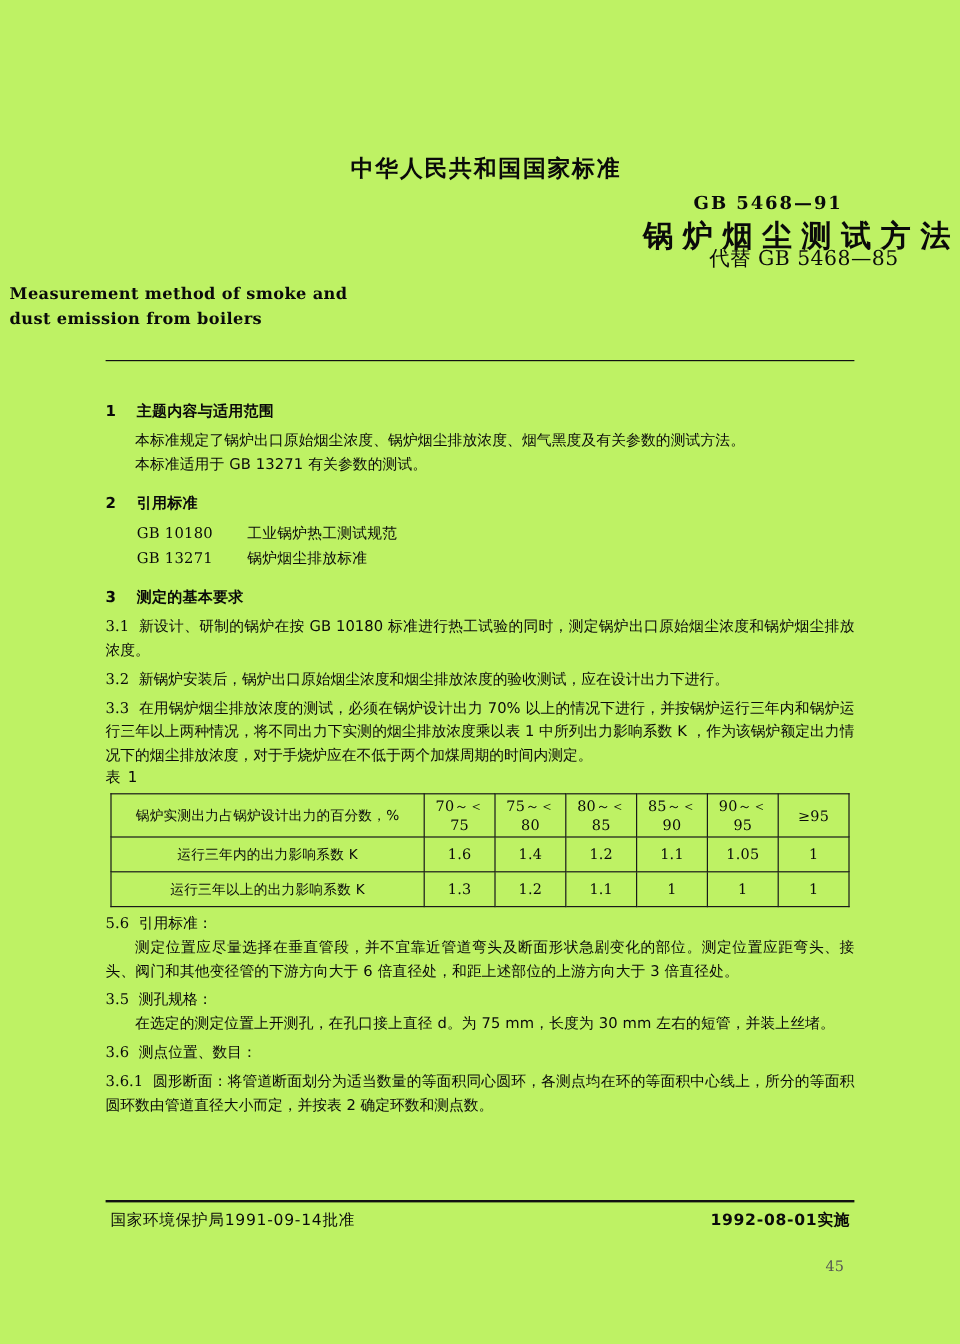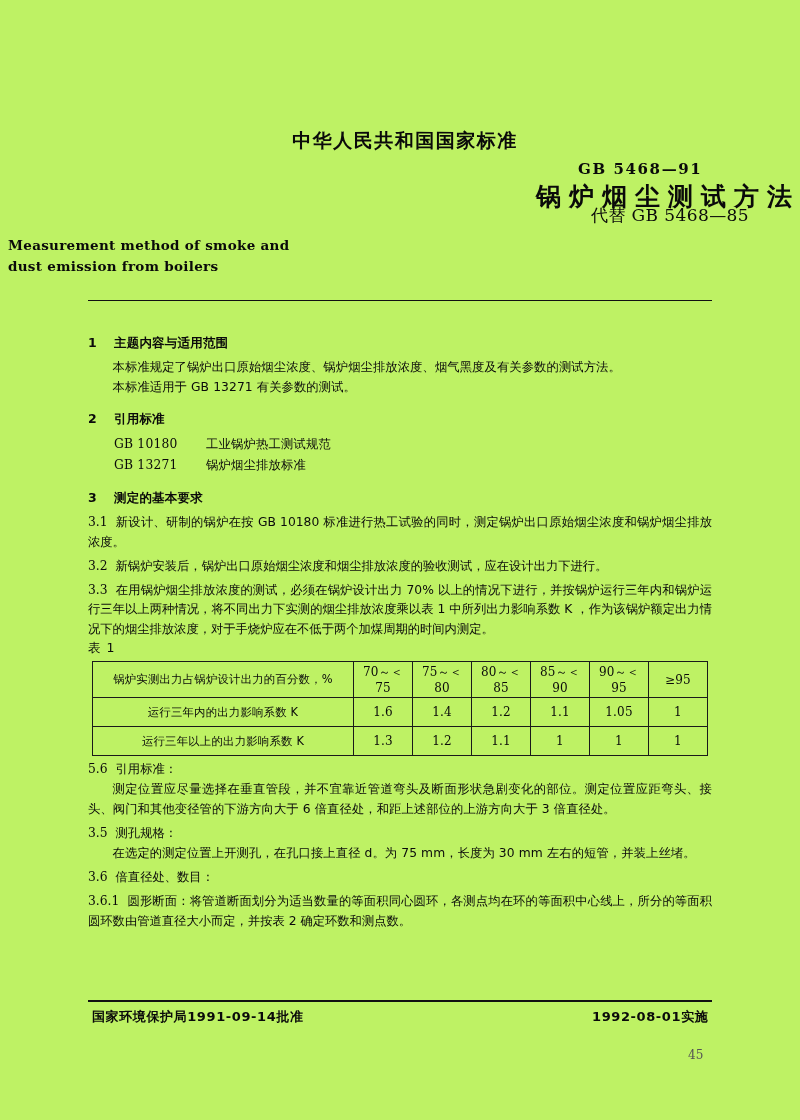--- a/index.html
+++ b/index.html
@@ -168,21 +168,21 @@
     top: 1000px;
     width: 624px;
     height: 2px;
     background: #111;
   }
   .footer-left {
     position: absolute;
     left: 92px;
     top: 1008px;
     font-size: 13px;
-    font-weight: bold;
+    font-weight: normal;
     letter-spacing: 0.6px;
   }
   .footer-right {
     position: absolute;
     left: 592px;
     top: 1008px;
     font-size: 13px;
     font-weight: bold;
     letter-spacing: 0.6px;
   }
@@ -283,21 +283,21 @@
       <span class="lbl mono-num">5.6</span><span>引用标准：</span>
     </div>
     <div class="para indent">测定位置应尽量选择在垂直管段，并不宜靠近管道弯头及断面形状急剧变化的部位。测定位置应距弯头、接头、阀门和其他变径管的下游方向大于 6 倍直径处，和距上述部位的上游方向大于 3 倍直径处。</div>
 
     <div class="numbered">
       <span class="lbl mono-num">3.5</span><span>测孔规格：</span>
     </div>
     <div class="para indent">在选定的测定位置上开测孔，在孔口接上直径 d。为 75 mm，长度为 30 mm 左右的短管，并装上丝堵。</div>
 
     <div class="numbered">
-      <span class="lbl mono-num">3.6</span><span>倍直径处、数目：</span>
+      <span class="lbl mono-num">3.6</span><span>测点位置、数目：</span>
     </div>
     <div class="numbered">
       <span class="lbl mono-num">3.6.1</span><span>圆形断面：将管道断面划分为适当数量的等面积同心圆环，各测点均在环的等面积中心线上，所分的等面积圆环数由管道直径大小而定，并按表 2 确定环数和测点数。</span>
     </div>
 
   </div>
 
   <div class="rule-bottom"></div>
   <div class="footer-left">国家环境保护局1991-09-14批准</div>
   <div class="footer-right">1992-08-01实施</div>

